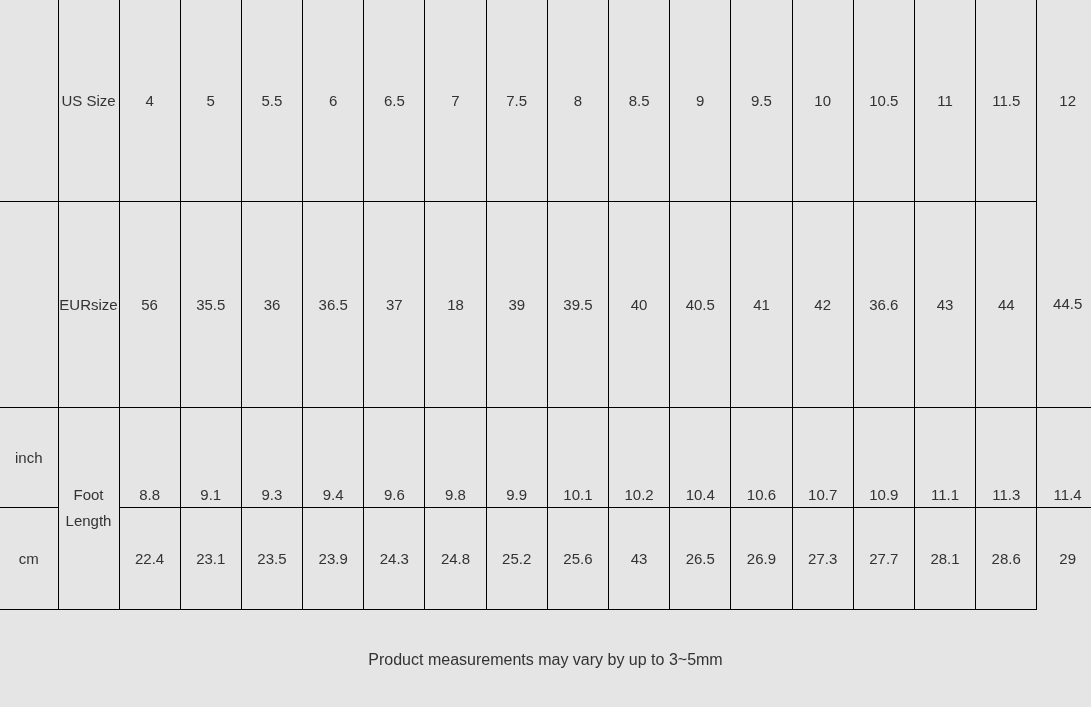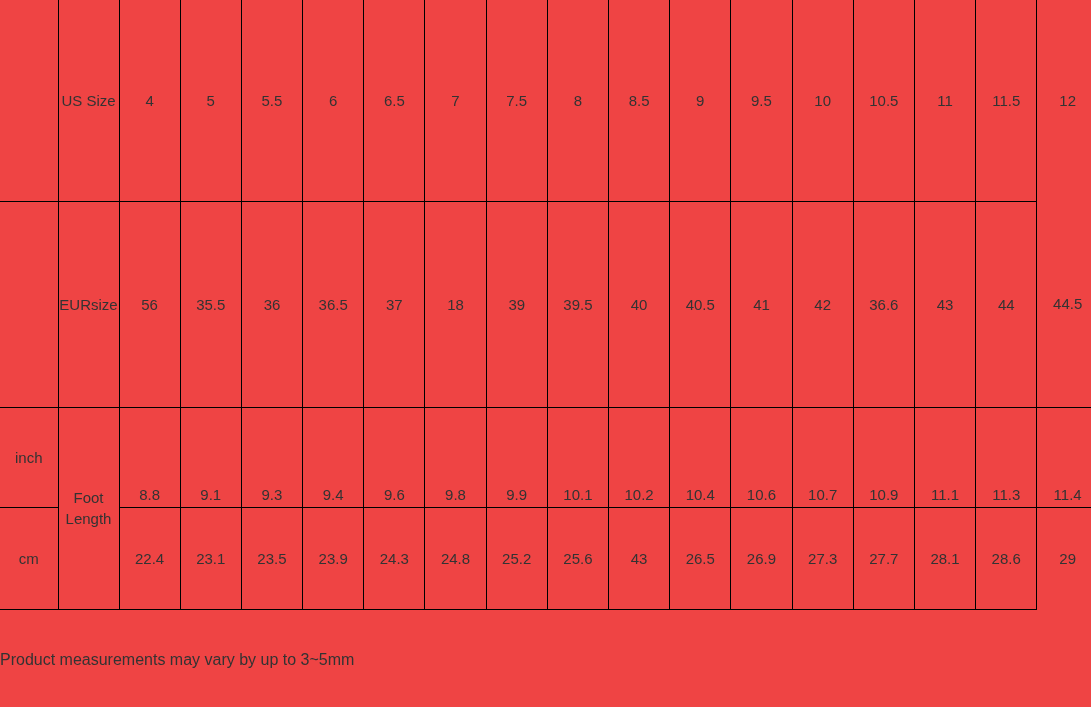--- a/index.html
+++ b/index.html
@@ -4,21 +4,21 @@
 <style>
   html, body {
     margin: 0;
     padding: 0;
     background: #ffffff;
   }
   .canvas {
     position: relative;
     width: 1091px;
     height: 707px;
-    background: #ef4444;
+    background: #e5e5e5;
     overflow: hidden;
     font-family: "Liberation Sans", sans-serif;
     color: #333333;
   }
   table.size-table {
     position: absolute;
     top: 0;
     left: 0;
     width: 1098px;           
     border-collapse: collapse;
@@ -43,28 +43,29 @@
   tr.r-eur { height: 206px; }
   tr.r-inch{ height: 100px; }
   tr.r-cm  { height: 102px; }
   tr.r-us  td, tr.r-eur td, tr.r-inch td, tr.r-cm td { border-bottom: 1px solid #000000; }
   td.open-bottom { border-bottom: none !important; }
   td.val-bottom {
     vertical-align: bottom;
     padding-bottom: 4px;
   }
   td.foot-length {
-    line-height: 21px;
+    line-height: 26px;
     margin-top: 22px;
   }
   .footnote {
     position: absolute;
     left: 0;
     top: 651px;
     width: 1091px;
+    text-align: center;
     font-size: 16px;
     color: #333333;
   }
 </style>
 </head>
 <body>
 
 <div class="canvas">
 
   <table class="size-table">

